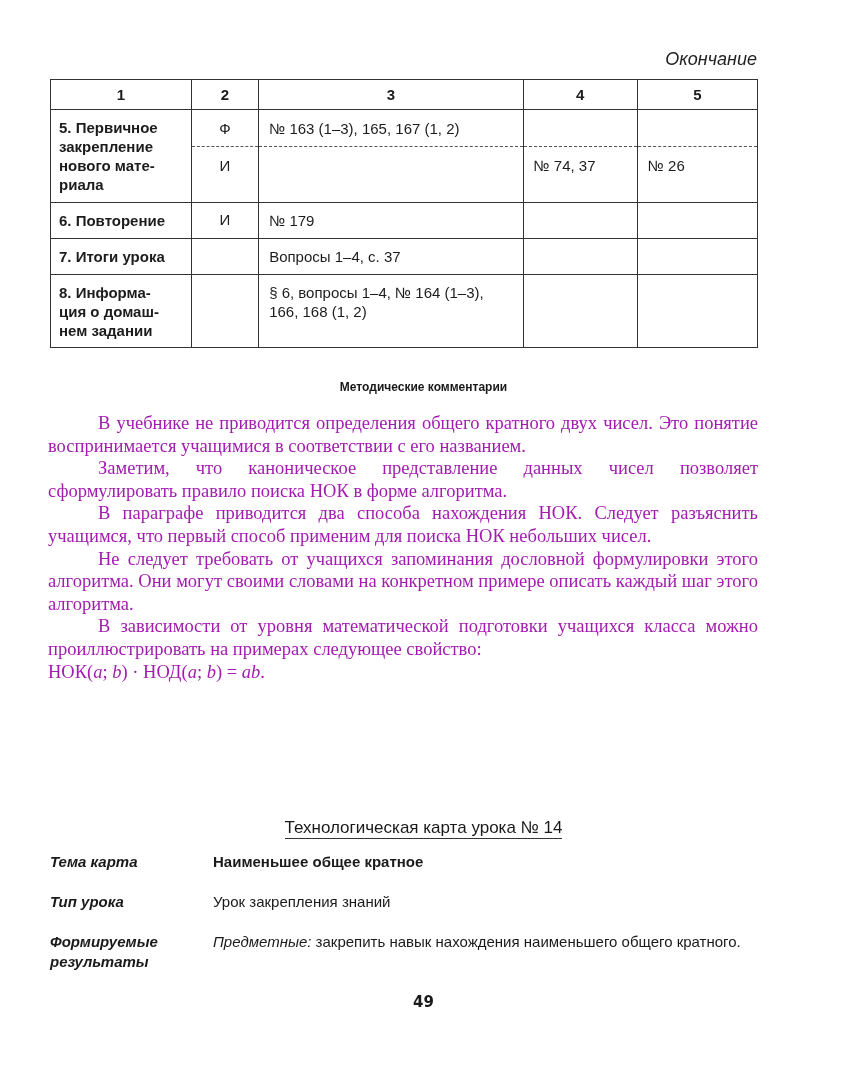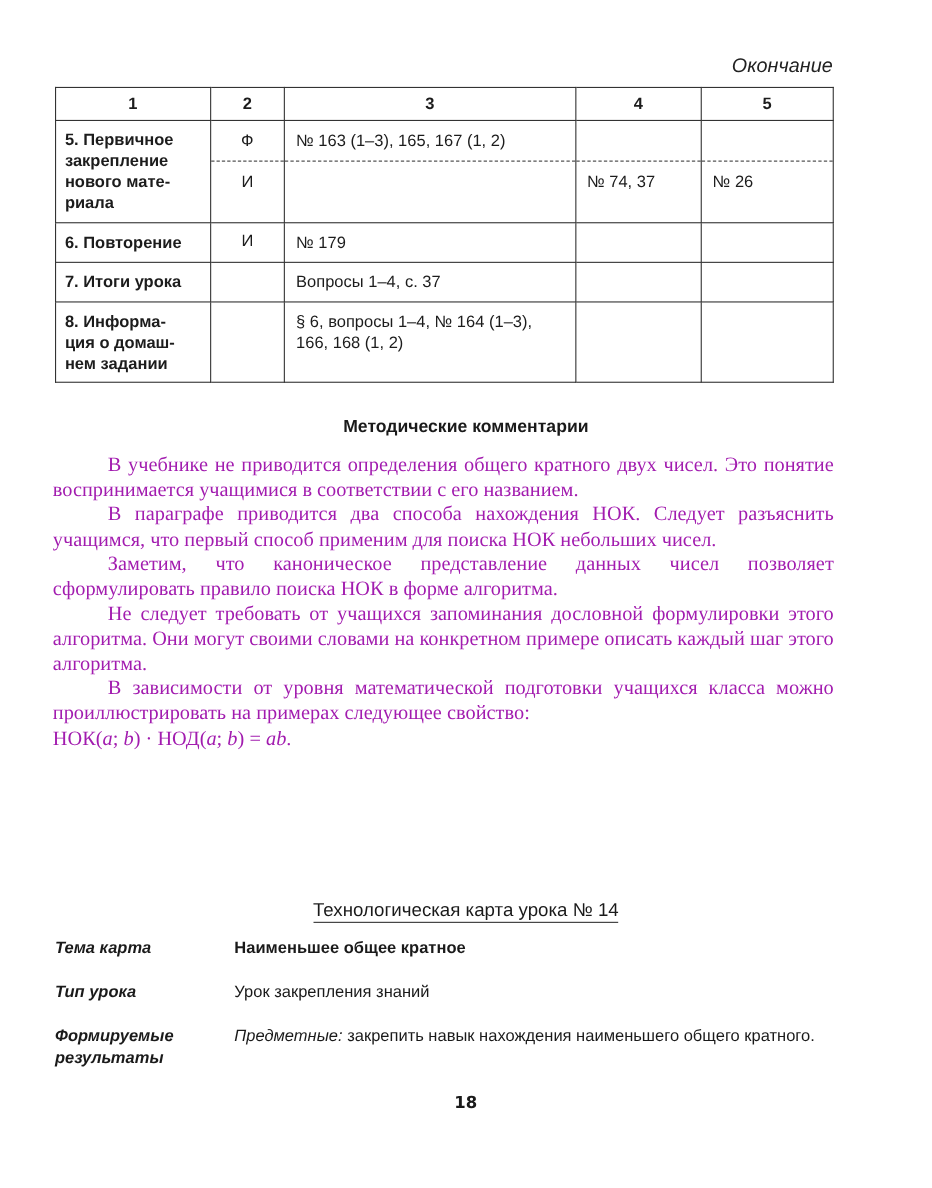--- a/index.html
+++ b/index.html
@@ -27,21 +27,21 @@
   .sub { height: 36px; display: flex; align-items: flex-start; padding-top: 9px; box-sizing: border-box; line-height: 19px; }
   .sub.center { justify-content: center; }
   .sub.left { padding-left: 10px; }
   .sub.dash { border-top: 1.5px dashed #555; }
   .sub.tall { height: 56px; }
   .cell-pad { padding: 8px 0 0 10px !important; line-height: 19px; }
   .cell-center { text-align: center; padding-top: 8px !important; }
 
   .section-title {
     position: absolute; left: 0; width: 847px; text-align: center;
-    font-weight: bold; font-size: 16px; color: #1a1a1a;
+    font-weight: bold; font-size: 12px; color: #1a1a1a;
   }
   .commentary {
     position: absolute; left: 48px; top: 412px; width: 710px;
     font-family: "Liberation Serif", serif; font-size: 18.5px; line-height: 22.6px;
     color: #a21caf; text-align: justify;
   }
   .commentary p { margin: 0; text-indent: 50px; }
   .commentary i { font-style: italic; }
 
   .map-title {
@@ -119,22 +119,22 @@
       <td class="cell-pad"></td>
       <td class="cell-pad"></td>
     </tr>
   </tbody>
 </table>
 
 <div class="section-title" style="top:380px">Методические комментарии</div>
 
 <div class="commentary">
   <p>В учебнике не приводится определения общего кратного двух чисел. Это понятие воспринимается учащимися в соответствии с его названием.</p>
+  <p>Заметим, что каноническое представление данных чисел позволяет сформулировать правило поиска НОК в форме алгоритма.</p>
   <p>В параграфе приводится два способа нахождения НОК. Следует разъяснить учащимся, что первый способ применим для поиска НОК небольших чисел.</p>
-  <p>Заметим, что каноническое представление данных чисел позволяет сформулировать правило поиска НОК в форме алгоритма.</p>
   <p>Не следует требовать от учащихся запоминания дословной формулировки этого алгоритма. Они могут своими словами на конкретном примере описать каждый шаг этого алгоритма.</p>
   <p>В зависимости от уровня математической подготовки учащихся класса можно проиллюстрировать на примерах следующее свойство:</p>
   <div>НОК(<i>a</i>; <i>b</i>) · НОД(<i>a</i>; <i>b</i>) = <i>ab</i>.</div>
 </div>
 
 <div class="map-title">
   <span>Технологическая карта урока № 14</span>
 </div>
 
 <div class="map-row" style="top:852px">
@@ -148,13 +148,13 @@
 </div>
 
 <div class="map-row" style="top:932px">
   <div class="map-label">Формируемые<br>результаты</div>
   <div class="map-value">
     <span class="bi">Предметные:</span>
     <span>закрепить навык нахождения наименьшего общего кратного.</span>
   </div>
 </div>
 
-<div class="page-number">18</div>
+<div class="page-number">49</div>
 
 </body></html>

